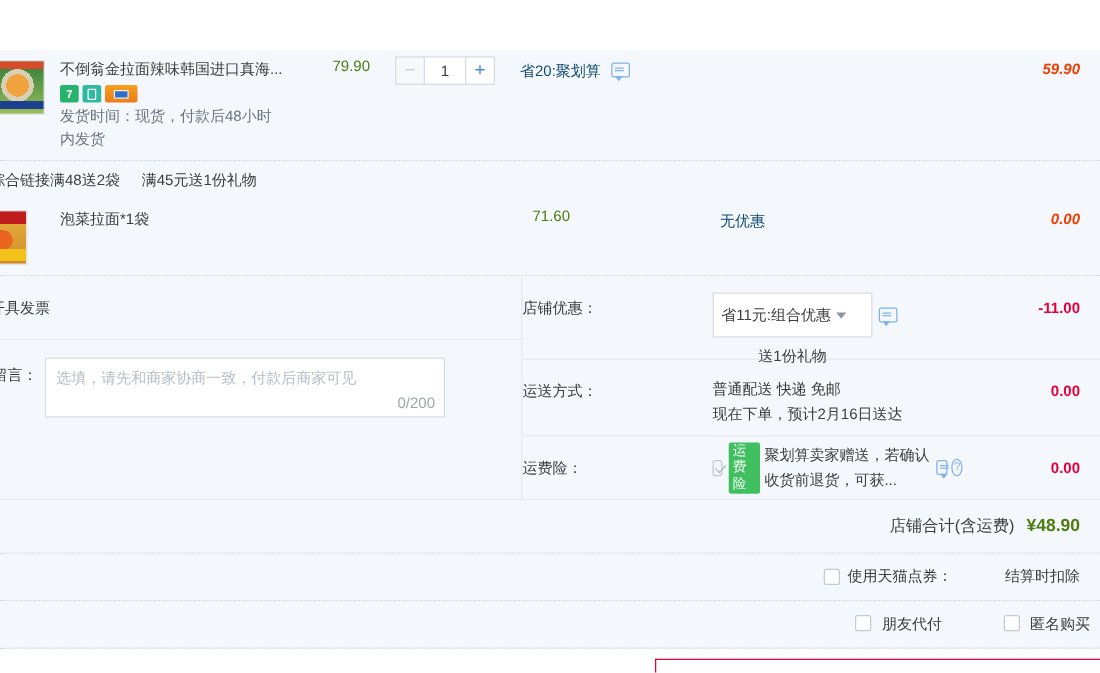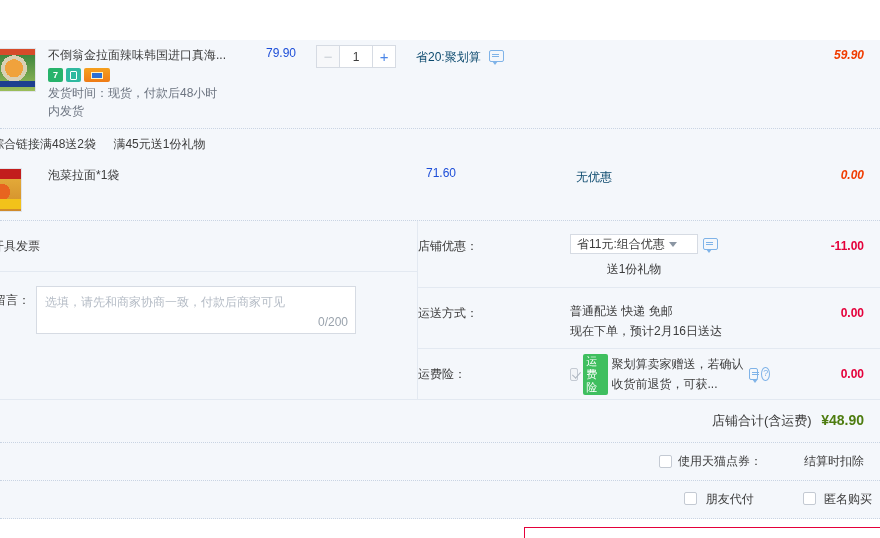--- a/index.html
+++ b/index.html
@@ -137,21 +137,21 @@
   .pcol-sku {
     flex: 0 0 190px;
     padding-top: 6px;
     line-height: 19px;
     color: #6c7480;
   }
   .pcol-price {
     flex: 0 0 70px;
     padding-top: 6px;
     text-align: right;
-    color: #1d4ed8;
+    color: #4d7c0f;
   }
   .pcol-qty {
     flex: 0 0 120px;
     padding-top: 5px;
     display: flex;
     justify-content: center;
   }
   .stepper { display: flex; }
   .stepper button {
     width: 24px;
@@ -312,21 +312,21 @@
     box-sizing: border-box;
     font-weight: bold;
     line-height: 24px;
   }
 
   .select-box {
     display: inline-flex;
     align-items: center;
     justify-content: flex-start;
     width: 128px;
-    height: 20px;
+    height: 36px;
     border: 1px solid #d6dbe3;
     background: #fff;
     padding: 0 6px;
     box-sizing: border-box;
     cursor: pointer;
     font-size: 12px;
   }
   .chev {
     width: 0; height: 0;
     border-left: 4px solid transparent;

